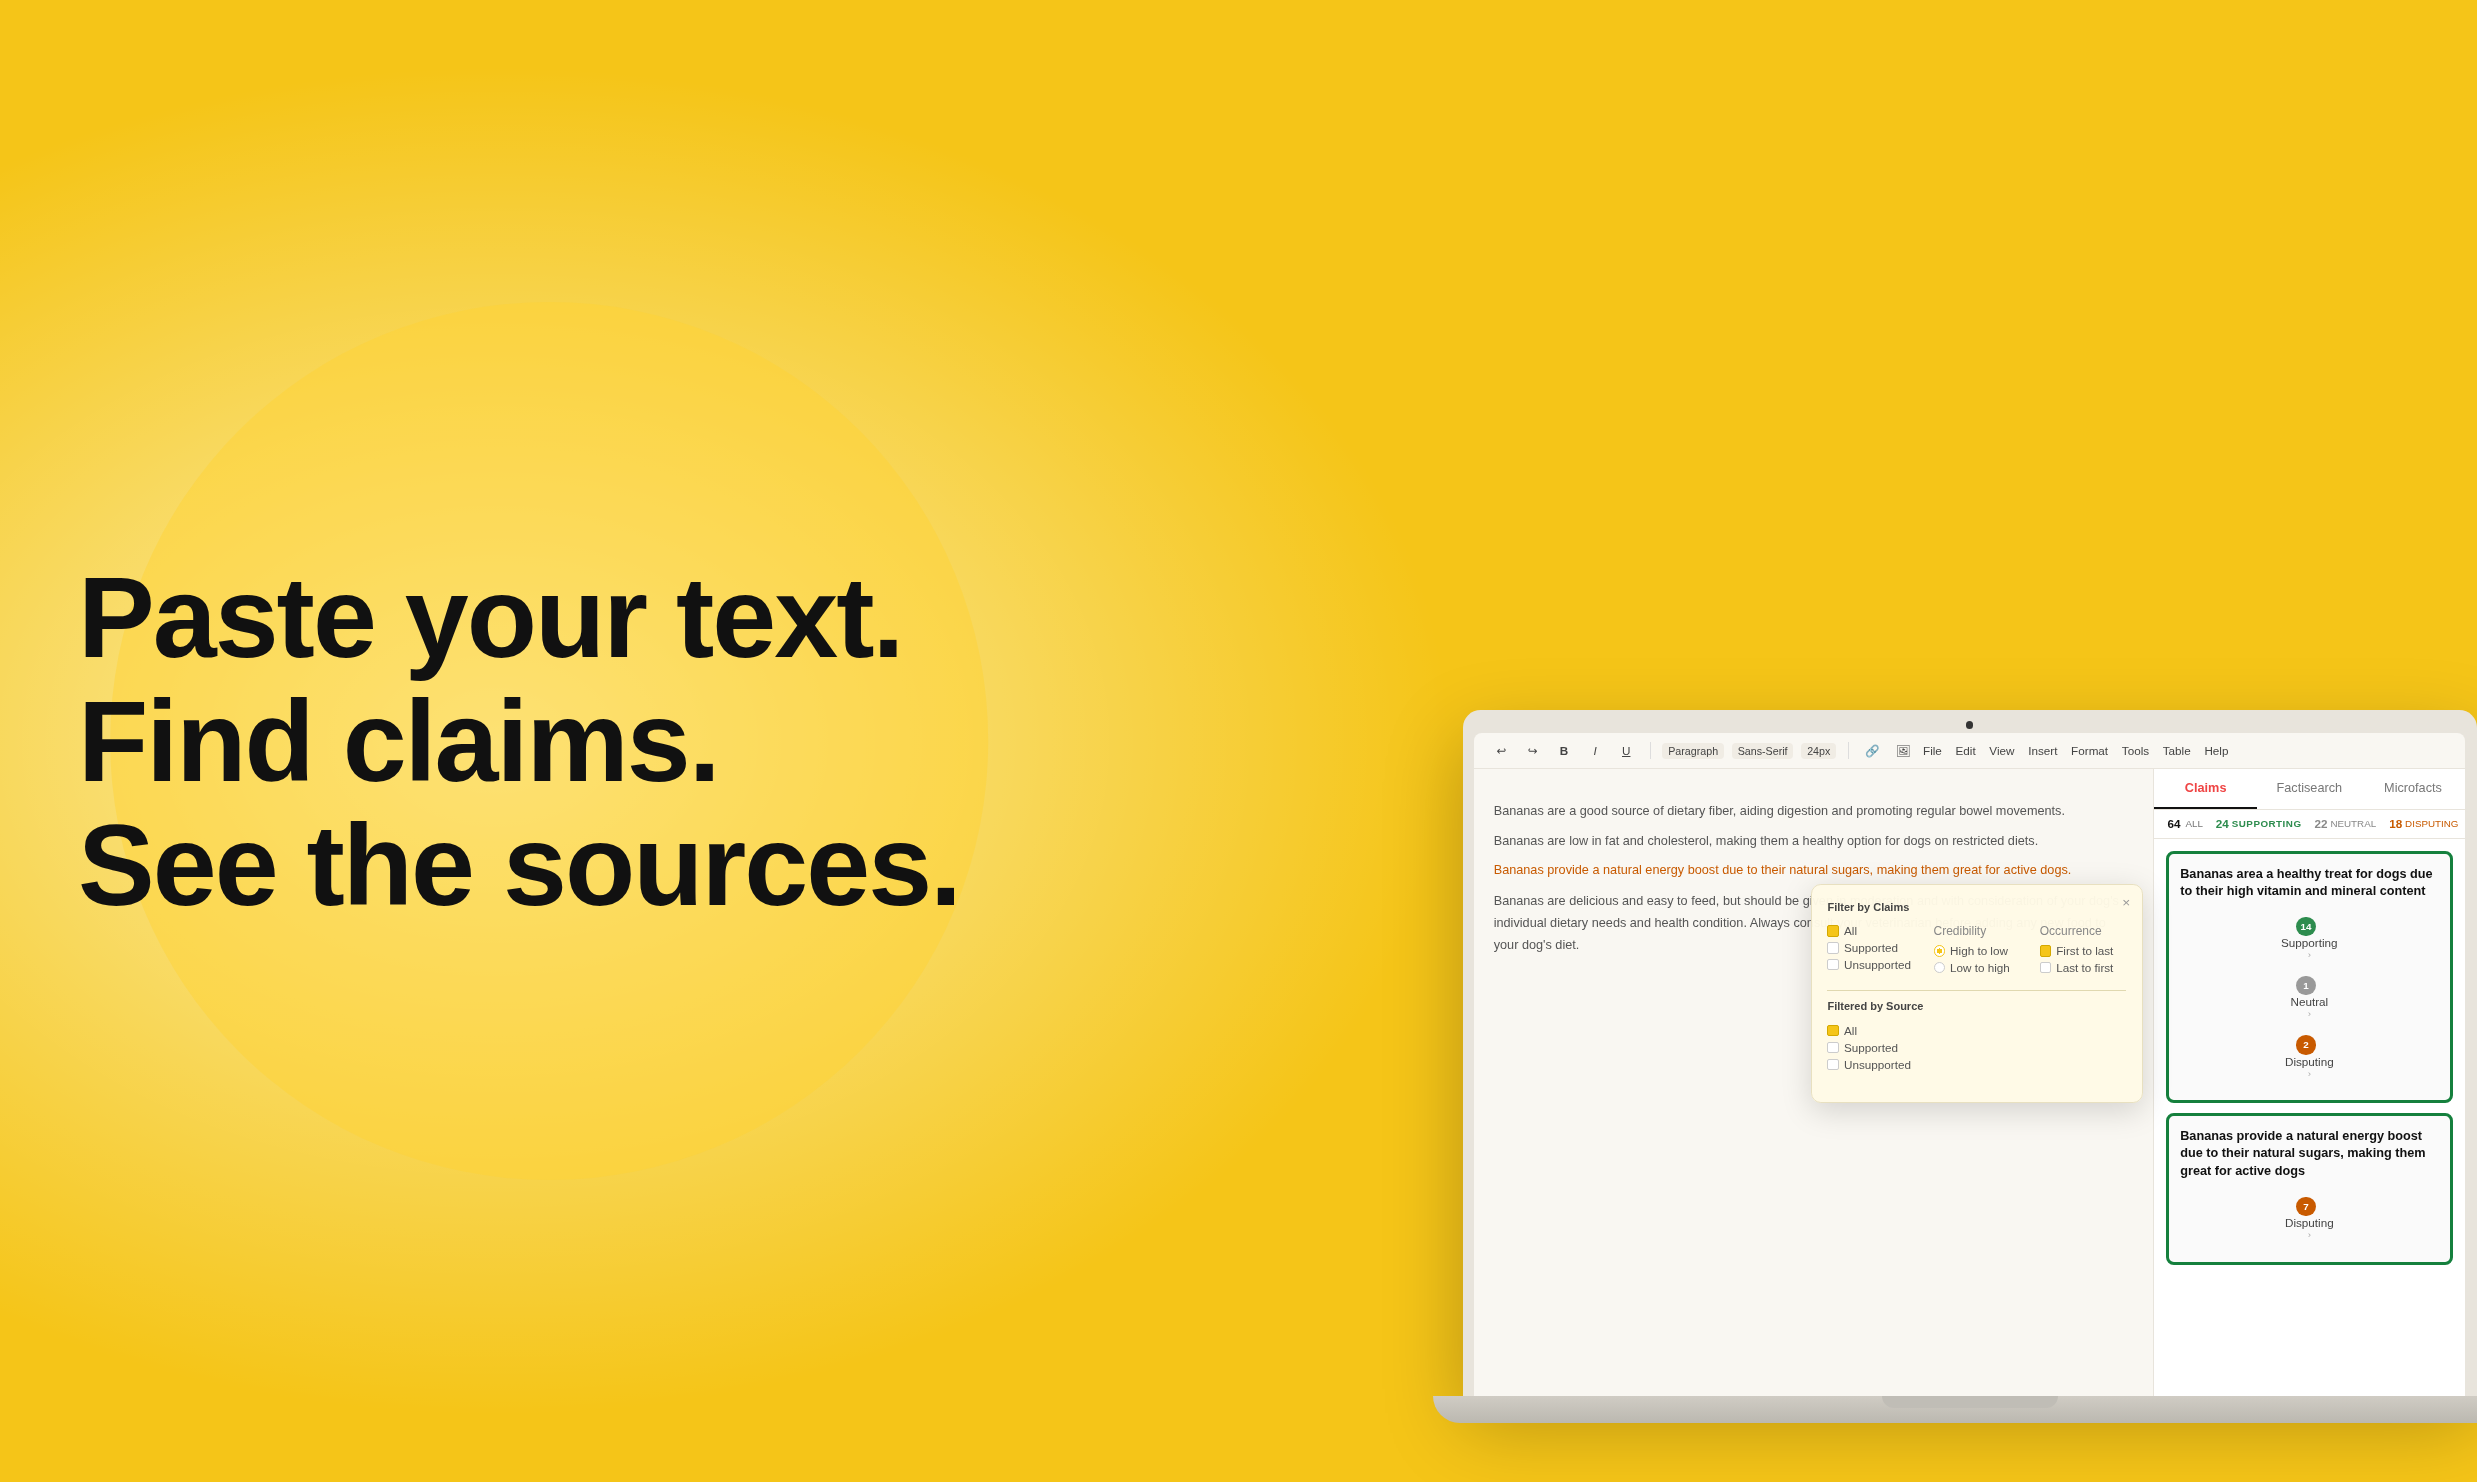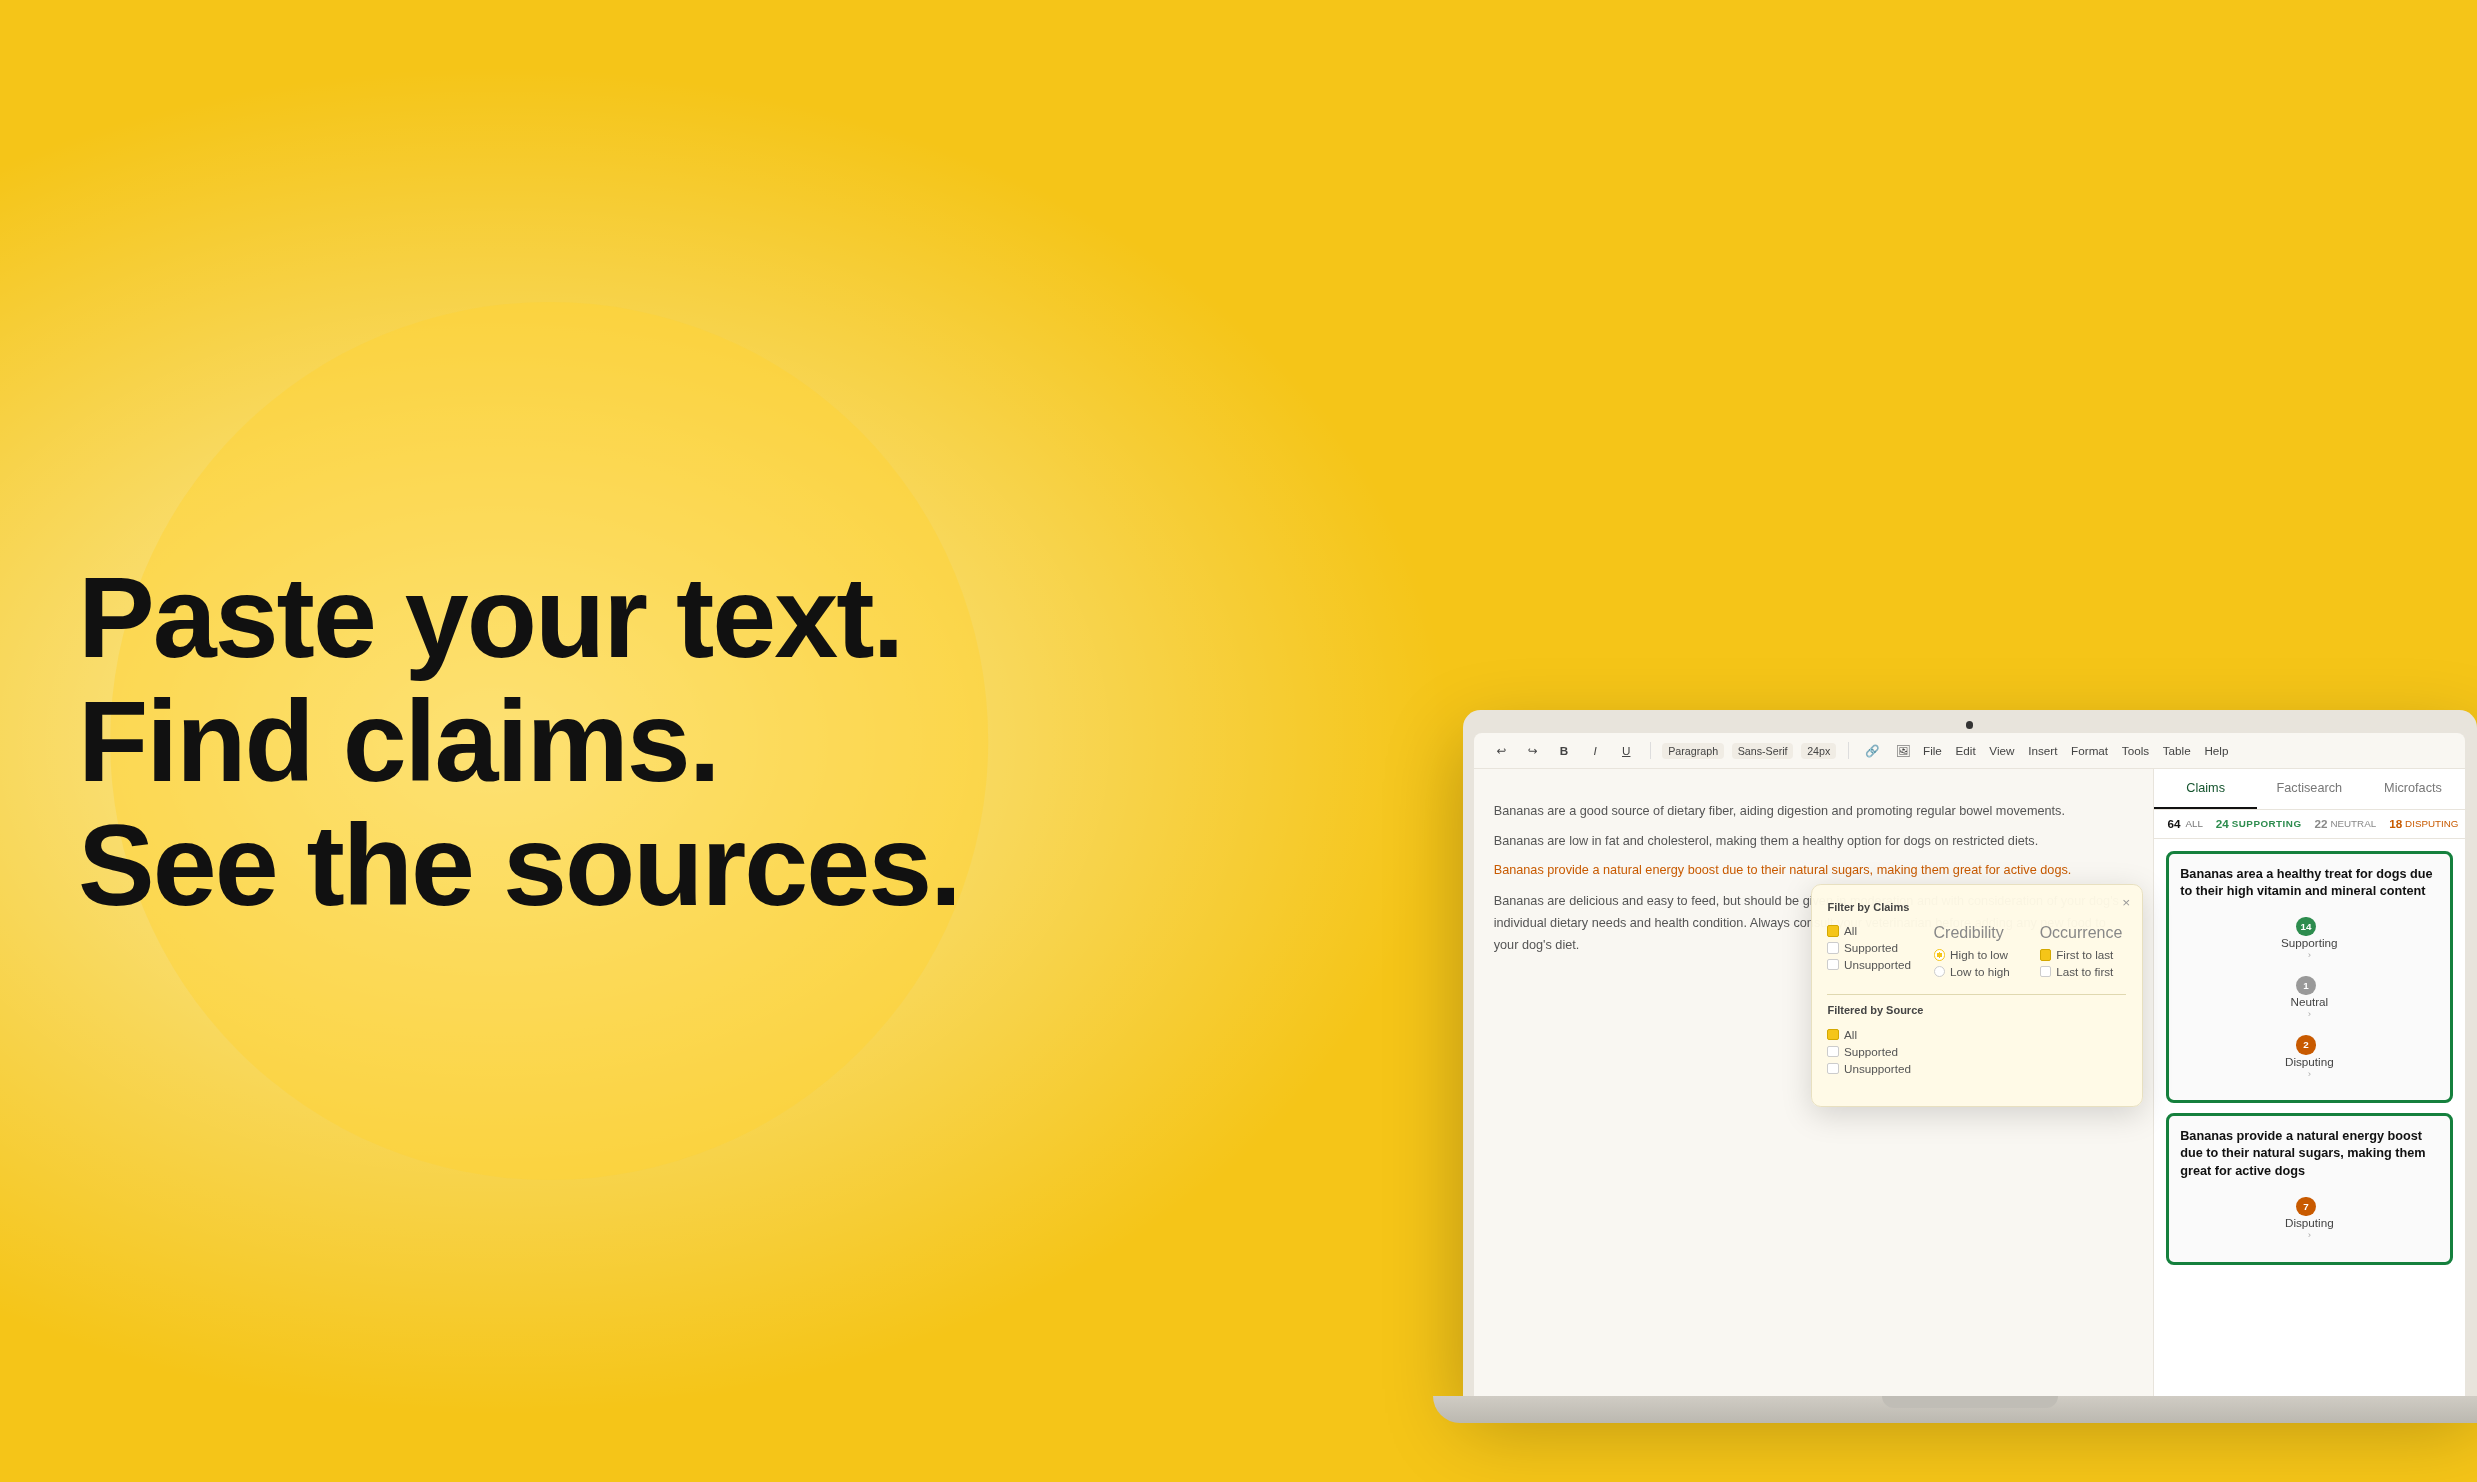--- a/index.html
+++ b/index.html
@@ -226,22 +226,22 @@
       flex: 1;
       padding: 11.7px 7.8px;
       text-align: center;
       font-size: 12.7px;
       color: #777;
       cursor: pointer;
       border-bottom: 2px solid transparent;
     }
 
     .panel-tab.active {
-      color: #14532d;
-      font-weight: 400;
+      color: #ef4444;
+      font-weight: 700;
       border-bottom-color: #111;
     }
 
     .panel-stats {
       display: flex;
       align-items: center;
       gap: 13px;
       padding: 7.8px 13.7px;
       font-size: 10.7px;
       border-bottom: 1px solid #e8e4dc;
@@ -366,21 +366,21 @@
       display: flex;
       gap: 19.5px;
       margin-bottom: 11.7px;
     }
 
     .filter-col {
       flex: 1;
     }
 
     .filter-col-title {
-      font-size: 16px;
+      font-size: 12px;
       color: #888;
       margin-bottom: 5.9px;
     }
 
     .filter-option {
       display: flex;
       align-items: center;
       gap: 4.9px;
       margin-bottom: 3.9px;
       color: #555;

